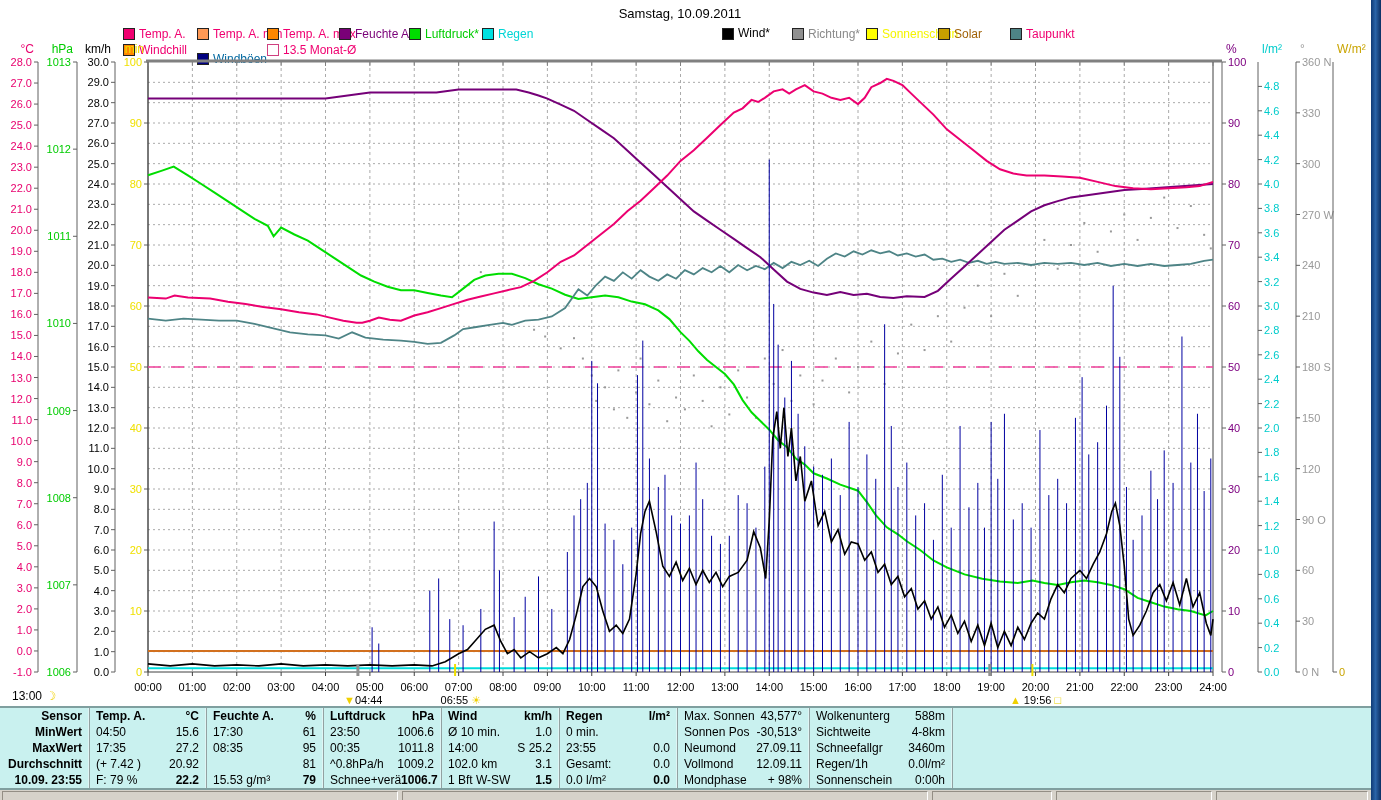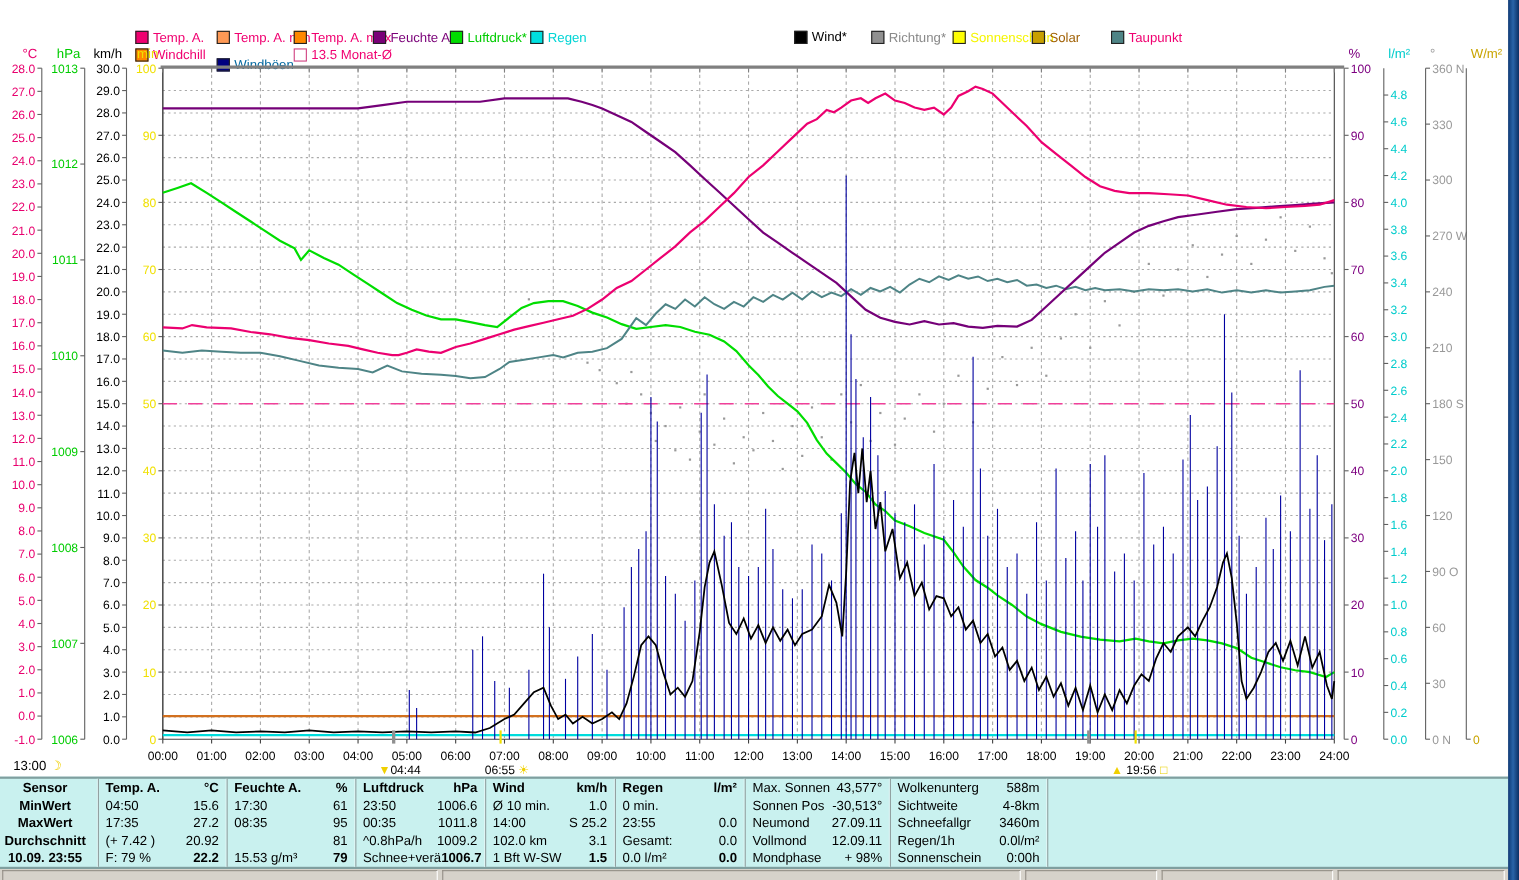--- a/index.html
+++ b/index.html
@@ -8,32 +8,33 @@
   .title{position:absolute;top:6px;left:0;width:1360px;text-align:center;font-size:13px;color:#000;}
   .legend-item{position:absolute;display:flex;align-items:center;gap:4px;font-size:12px;white-space:nowrap;height:12px;}
   .legend-item .sw{width:10px;height:10px;border:1px solid #222;flex:0 0 auto;}
   .chart-svg{position:absolute;left:0;top:0;}
   .wxtable{position:absolute;left:0;top:706px;width:1371px;height:84px;background:#c9f1ef;
            display:flex;border-top:2px solid #7f9f9f;border-bottom:2px solid #7f9f9f;box-sizing:border-box;
            font-size:12px;color:#000;}
   .wcol{box-sizing:border-box;height:100%;}
   .wcol + .wcol{border-left:2px ridge #dff5f5;}
   .wrow{height:16px;line-height:16px;display:flex;justify-content:space-between;padding:0 6px;white-space:nowrap;overflow:hidden;}
-  .labelcol .wrow{font-weight:bold;justify-content:center;padding-left:0;}
+  .labelcol .wrow{font-weight:bold;justify-content:flex-end;padding-left:0;}
   .hdr{font-weight:bold;}
   .bold{font-weight:bold;}
   .statusbar{position:absolute;left:0;top:790px;width:1371px;height:12px;background:#d6d2ca;}
   .statusbar .panel{position:absolute;top:1px;height:14px;border:1px solid;border-color:#938e85 #fff #fff #938e85;box-sizing:border-box;}
   .winedge{position:absolute;right:0;top:0;width:10px;height:800px;
            background:linear-gradient(90deg,#0f3a75,#2a64a8 45%,#0c2f63);}
 </style>
 </head>
 <body>
 
 <div class="page">
+  <div class="title">Samstag, 10.09.2011</div>
   <div id="legend-root">
       <div class="legend-item" style="left: 123px; top: 28px; color: rgb(240, 0, 112);">
         <span class="sw" style="background: rgb(240, 0, 112);"></span>
         <span>Temp. A.</span>
       </div>
       <div class="legend-item" style="left: 197px; top: 28px; color: rgb(240, 0, 112);">
         <span class="sw" style="background: rgb(255, 153, 85);"></span>
         <span>Temp. A. min</span>
       </div>
       <div class="legend-item" style="left: 267px; top: 28px; color: rgb(240, 0, 112);">

